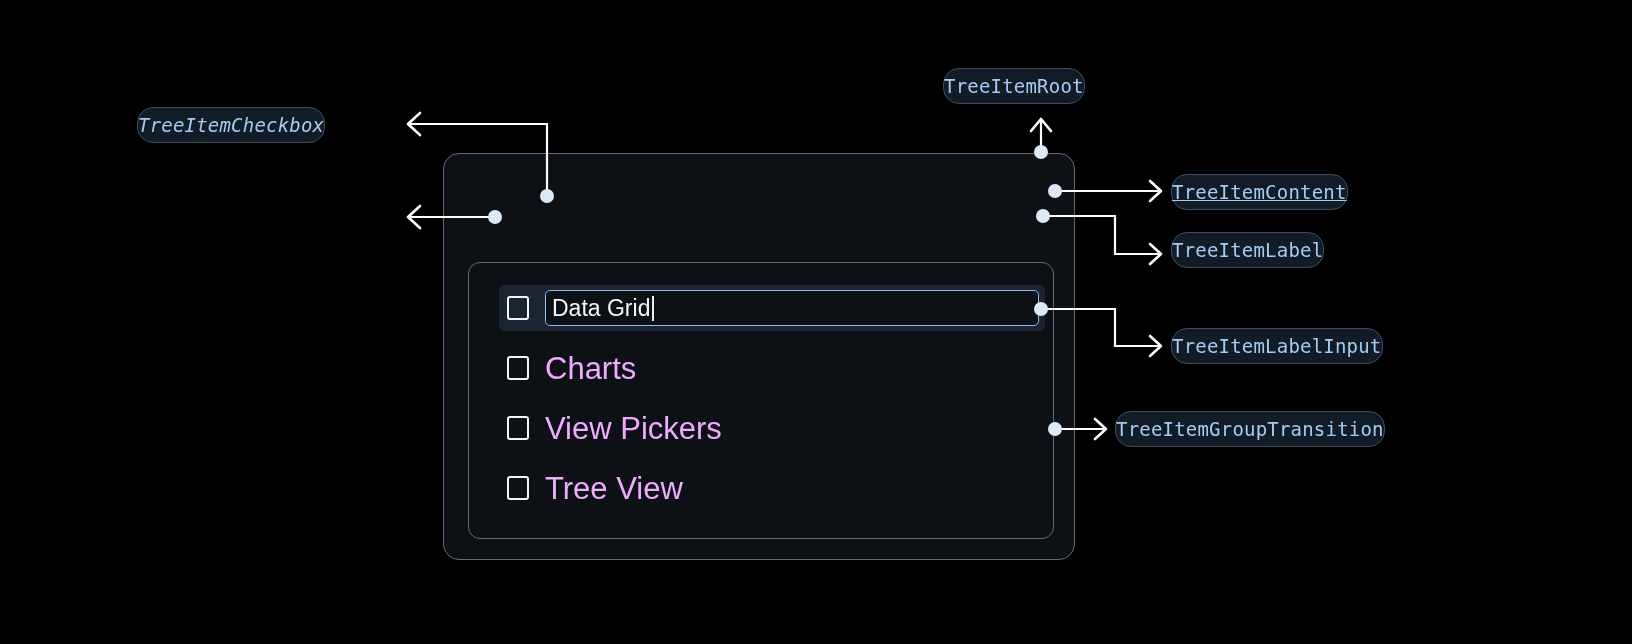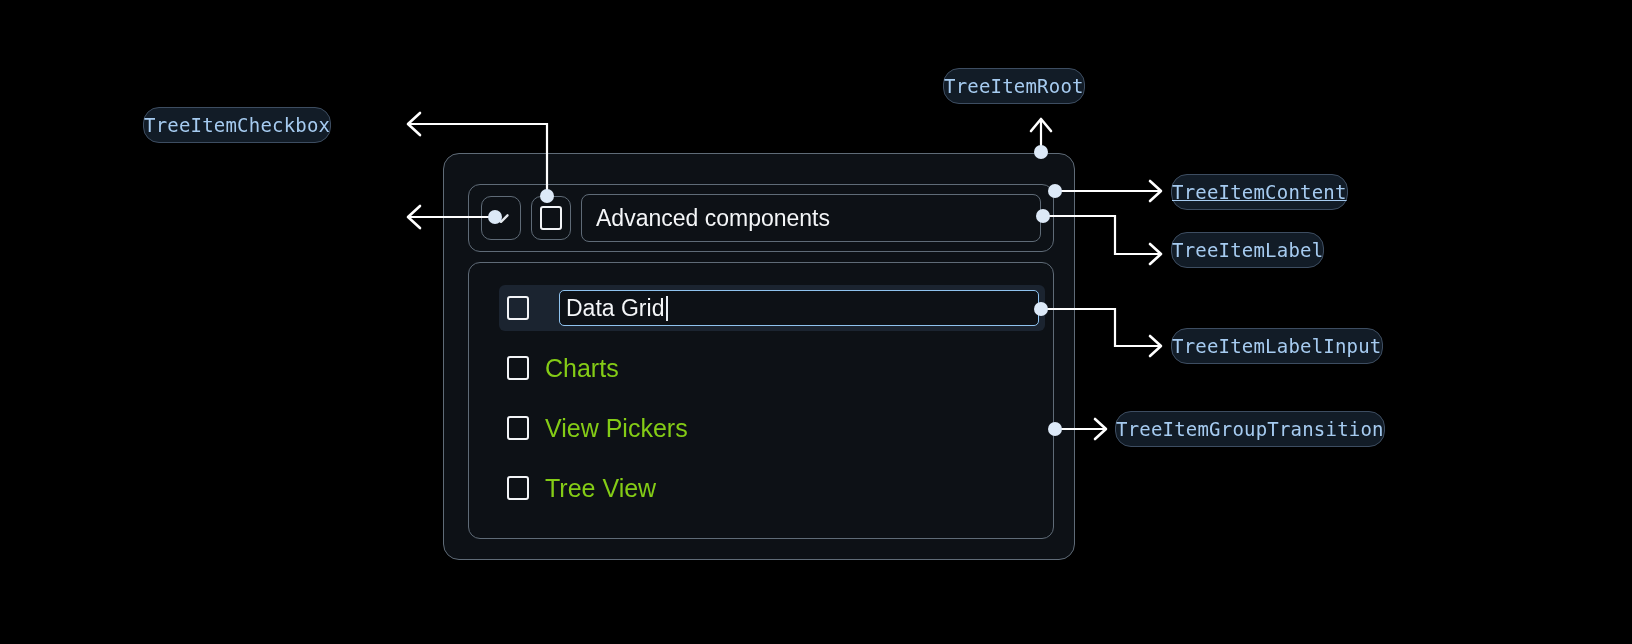--- a/index.html
+++ b/index.html
@@ -148,71 +148,54 @@
   }
   .cb {
     width: 22px;
     height: 24px;
     flex: 0 0 22px;
     box-sizing: border-box;
     border: 2.5px solid #f2f4f7;
     border-radius: 3px;
   }
   .row-label {
-    color: #84cc16;
-    font-size: 25px;
+    color: #f0abfc;
+    font-size: 31px;
     line-height: 1;
   }
   .label-input {
     flex: 1 1 auto;
     height: 36px;
     box-sizing: border-box;
     border: 1px solid #8fc3ef;
     border-radius: 5px;
     background: #0d1116;
     display: flex;
     align-items: center;
     padding: 0 6px;
     color: #f4f6f8;
     font-size: 23px;
     position: relative;
     margin-right: 6px;
-    margin-left: 14px;
   }
   .caret {
     display: inline-block;
     width: 1.5px;
     height: 25px;
     background: #e9eef4;
     margin-left: 2px;
   }
 </style>
 </head>
 <body>
 
 <div id="stage">
 
   <div class="root">
 
-    <div class="content">
-
-      <div class="icon-container">
-        <span>
-          <svg width="26" height="26" viewBox="0 0 24 24" fill="none" stroke="#e4e8ed" stroke-width="2.2" stroke-linecap="round" stroke-linejoin="round">
-            <polyline points="6,9.5 12,15.5 18,9.5"></polyline>
-          </svg>
-        </span>
-      </div>
-
-      <div class="checkbox-container">
-        <span class="cb-big"></span>
-      </div>
-
-      <div class="label-box">Advanced components</div>
-    </div>
 
     <div class="group">
 
       <div class="tree-row selected" style="top:22px;">
         <span class="cb"></span>
         <span class="label-input">
           <span>Data Grid</span>
             <span class="caret"></span>
         </span>
       </div>
@@ -267,21 +250,21 @@
       <circle cx="495" cy="217" r="7"></circle>
       <circle cx="547" cy="196" r="7"></circle>
       <circle cx="1041" cy="152" r="7"></circle>
       <circle cx="1055" cy="191" r="7"></circle>
       <circle cx="1043" cy="216" r="7"></circle>
       <circle cx="1041" cy="309" r="7"></circle>
       <circle cx="1055" cy="429" r="7"></circle>
     </g>
   </svg>
 
-  <div class="chip" style="left:143px; top:107px;">TreeItemCheckbox</div>
+  <div class="chip" style="left:137px; top:107px;font-style:italic;">TreeItemCheckbox</div>
 
 
   <div class="chip" style="left:943px; top:68px;">TreeItemRoot</div>
 
   <div class="chip" style="left:1171px; top:174px;text-decoration:underline;">TreeItemContent</div>
 
   <div class="chip" style="left:1171px; top:232px;">TreeItemLabel</div>
 
   <div class="chip" style="left:1115px; top:411px;">TreeItemGroupTransition</div>
 

